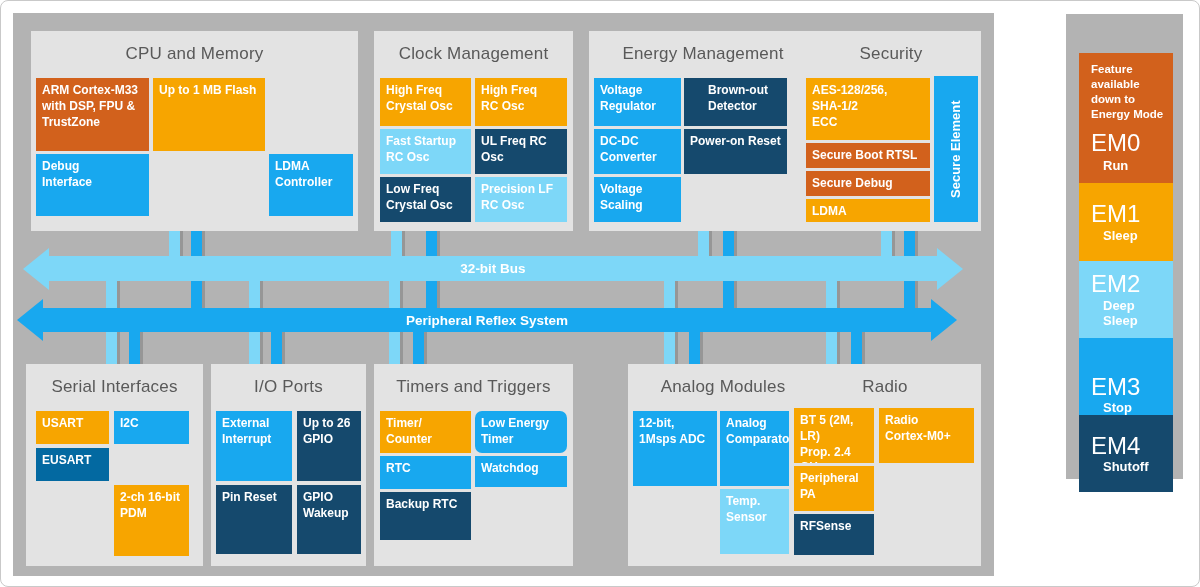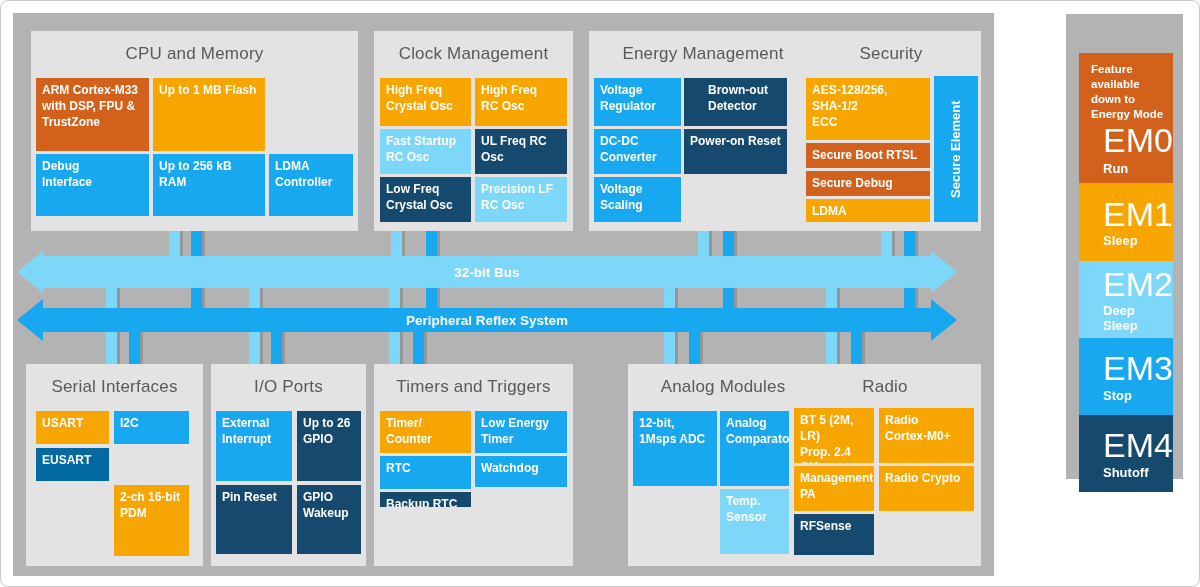--- a/index.html
+++ b/index.html
@@ -49,21 +49,21 @@
     border-top:21px solid transparent; border-bottom:21px solid transparent;
     border-right:26px solid var(--c-bus_dark,#18a8ef); }
   .bus2::after { content:""; position:absolute; right:-26px; top:50%; transform:translateY(-50%);
     border-top:21px solid transparent; border-bottom:21px solid transparent;
     border-left:26px solid var(--c-bus_dark,#18a8ef); }
   .legend-panel { position:absolute; left:1065px; top:13px; width:117px; height:465px;
     background:var(--c-panel_gray,#b3b3b3); z-index:3; }
   .legend-col { position:absolute; left:13px; top:15px; width:94px; }
   .em { color:#fff; display:flex; flex-direction:column; justify-content:center; }
   .em-head { font-size:11.5px; font-weight:bold; line-height:1.3; padding:9px 0 0 12px; white-space:pre-line; }
-  .em-name { font-size:34px; line-height:1.1; padding-left:24px; }
+  .em-name { font-size:24px; line-height:1.1; padding-left:12px; }
   .em-sub { font-size:13px; font-weight:bold; padding-left:24px; }
   .em0 { justify-content:flex-start;margin-top:24px; }
   .em0 .spacer { flex:1; }
   .em0 .em-name, .em0 .em-sub { margin-bottom:2px; }
   .em0 { padding-bottom:8px; }
 </style>
 </head>
 <body>
 
 <div class="page">
@@ -82,37 +82,35 @@
   <div class="conn m" style="left:128px;top:314px;height:49px;"></div>
   <div class="conn l" style="left:248px;top:268px;height:95px;"></div>
   <div class="conn m" style="left:270px;top:314px;height:49px;"></div>
   <div class="conn l" style="left:388px;top:268px;height:95px;"></div>
   <div class="conn m" style="left:412px;top:314px;height:49px;"></div>
   <div class="conn l" style="left:663px;top:268px;height:95px;"></div>
   <div class="conn m" style="left:688px;top:314px;height:49px;"></div>
   <div class="conn l" style="left:825px;top:268px;height:95px;"></div>
   <div class="conn m" style="left:850px;top:314px;height:49px;"></div>
 
-  <div class="bus bus1" style="left:42px;top:255px;width:888px;height:32px;">
+  <div class="bus bus1" style="left:48px;top:255px;width:888px;height:25px;">
     <span class="bus-label">32-bit Bus</span>
   </div>
   <div class="bus bus2" style="left:42px;top:307px;width:888px;height:24px;">
     <span class="bus-label">Peripheral Reflex System</span>
   </div>
 
   <div class="sec" style="left:30px;top:30px;width:327px;height:200px;">
     <div class="sec-title">CPU and Memory</div>
     <div class="blk" style="left: 5px; top: 47px; width: 113px; height: 73px; background: rgb(210, 97, 28);"><span>ARM Cortex-M33
 with DSP, FPU &amp;
 TrustZone</span></div>
     <div class="blk" style="left: 122px; top: 47px; width: 112px; height: 73px; background: rgb(247, 165, 0);"><span>Up to 1 MB Flash</span></div>
     <div class="blk" style="left: 5px; top: 123px; width: 113px; height: 62px; background: rgb(24, 168, 239);"><span>Debug
 Interface</span></div>
-    <div class="blk" style="left: 122px; top: 123px; width: 112px; height: 62px; background: rgb(24, 168, 239);"><span>Up to 256 kB
-RAM</span></div>
     <div class="blk" style="left: 238px; top: 123px; width: 84px; height: 62px; background: rgb(24, 168, 239);"><span>LDMA
 Controller</span></div>
   </div>
 
   <div class="sec" style="left:373px;top:30px;width:199px;height:200px;">
     <div class="sec-title">Clock Management</div>
     <div class="blk" style="left: 6px; top: 47px; width: 91px; height: 48px; background: rgb(247, 165, 0);"><span>High Freq
 Crystal Osc</span></div>
     <div class="blk" style="left: 101px; top: 47px; width: 92px; height: 48px; background: rgb(247, 165, 0);"><span>High Freq
 RC Osc</span></div>
@@ -169,46 +167,45 @@
 GPIO</span></div>
     <div class="blk" style="left: 5px; top: 121px; width: 76px; height: 69px; background: rgb(21, 73, 109);"><span>Pin Reset</span></div>
     <div class="blk" style="left: 86px; top: 121px; width: 64px; height: 69px; background: rgb(21, 73, 109);"><span>GPIO
 Wakeup</span></div>
   </div>
 
   <div class="sec" style="left:373px;top:363px;width:199px;height:202px;">
     <div class="sec-title">Timers and Triggers</div>
     <div class="blk" style="left: 6px; top: 47px; width: 91px; height: 42px; background: rgb(247, 165, 0);"><span>Timer/
 Counter</span></div>
-    <div class="blk" style="left: 101px; top: 47px; width: 92px; height: 42px; background: rgb(24, 168, 239);"><span>Low Energy
+    <div class="blk" style="left: 101px; top: 47px; width: 92px; height: 42px; background: rgb(24, 168, 239); border-radius: 7px;"><span>Low Energy
 Timer</span></div>
     <div class="blk" style="left: 6px; top: 92px; width: 91px; height: 33px; background: rgb(24, 168, 239);"><span>RTC</span></div>
     <div class="blk" style="left: 101px; top: 92px; width: 92px; height: 31px; background: rgb(24, 168, 239);"><span>Watchdog</span></div>
-    <div class="blk" style="left: 6px; top: 128px; width: 91px; height: 15px; background: rgb(21, 73, 109);"><span>Backup RTC</span></div>
+    <div class="blk" style="left: 6px; top: 128px; width: 91px; height: 48px; background: rgb(21, 73, 109);"><span>Backup RTC</span></div>
   </div>
 
   <div class="sec" style="left:588px;top:363px;width:190px;height:202px;margin-left:39px;">
     <div class="sec-title">Analog Modules</div>
     <div class="blk" style="left: 5px; top: 47px; width: 84px; height: 75px; background: rgb(24, 168, 239);"><span>12-bit,
 1Msps ADC</span></div>
     <div class="blk" style="left: 92px; top: 47px; width: 80px; height: 75px; background: rgb(24, 168, 239);"><span>Analog
 Comparator</span></div>
     <div class="blk" style="left: 92px; top: 125px; width: 80px; height: 65px; background: rgb(125, 215, 248);"><span>Temp.
 Sensor</span></div>
   </div>
 
   <div class="sec" style="left:788px;top:363px;width:192px;height:202px;">
     <div class="sec-title">Radio</div>
     <div class="blk" style="left: 5px; top: 44px; width: 80px; height: 55px; background: rgb(247, 165, 0);"><span>BT 5 (2M, LR)
 Prop. 2.4 GHz</span></div>
     <div class="blk" style="left: 90px; top: 44px; width: 95px; height: 55px; background: rgb(247, 165, 0);"><span>Radio
 Cortex-M0+</span></div>
-    <div class="blk" style="left: 5px; top: 102px; width: 80px; height: 45px; background: rgb(247, 165, 0);"><span>Management
+    <div class="blk" style="left: 5px; top: 102px; width: 80px; height: 45px; background: rgb(247, 165, 0);"><span>Peripheral
 PA</span></div>
-    <div class="blk" style="left: 90px; top: 102px; width: 95px; height: 45px; background: rgb(247, 165, 0);"><span>Radio Crypto</span></div>
     <div class="blk" style="left: 5px; top: 150px; width: 80px; height: 41px; background: rgb(21, 73, 109);"><span>RFSense</span></div>
   </div>
 
   <div class="legend-panel">
     <div class="legend-col">
       <div class="em em0" style="height: 130px; background: rgb(210, 97, 28);">
         <div class="em-head">Feature
 available
 down to
 Energy Mode</div>
@@ -217,21 +214,21 @@
         <div class="em-sub">Run</div>
       </div>
       <div class="em" style="height: 78px; background: rgb(247, 165, 0);">
         <div class="em-name">EM1</div>
         <div class="em-sub">Sleep</div>
       </div>
       <div class="em" style="height: 77px; background: rgb(125, 215, 248);">
         <div class="em-name">EM2</div>
         <div class="em-sub">Deep Sleep</div>
       </div>
-      <div class="em" style="height: 77px; background: rgb(24, 168, 239);">
+      <div class="em" style="height: 77px; background: rgb(24, 168, 239); justify-content: flex-end;">
         <div class="em-name">EM3</div>
         <div class="em-sub">Stop</div>
       </div>
       <div class="em" style="height: 77px; background: rgb(21, 73, 109);">
         <div class="em-name">EM4</div>
         <div class="em-sub">Shutoff</div>
       </div>
     </div>
   </div>
 

